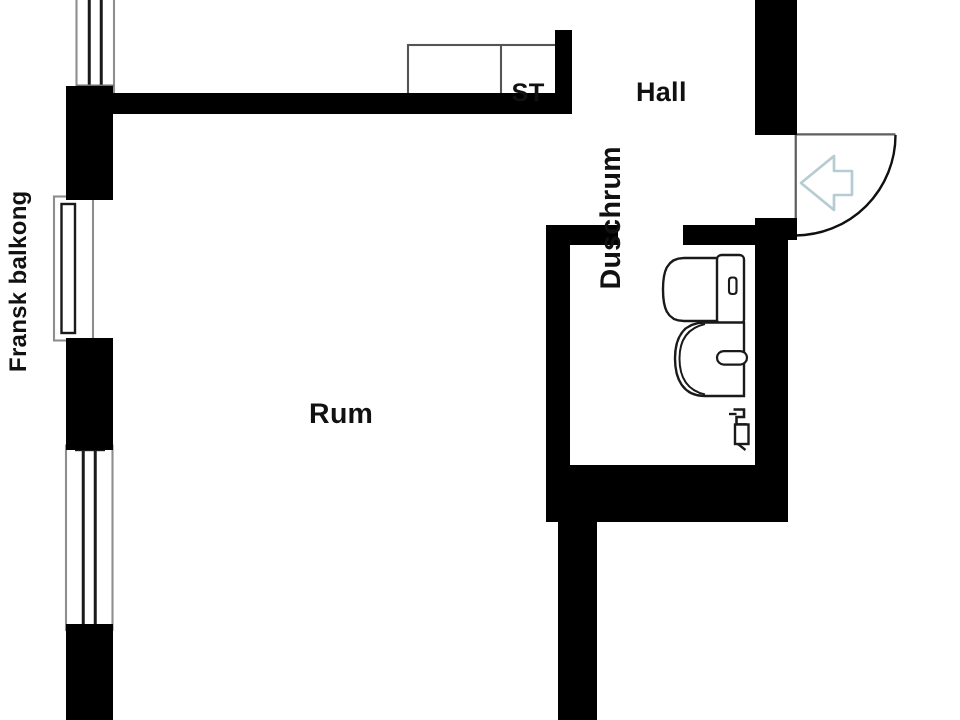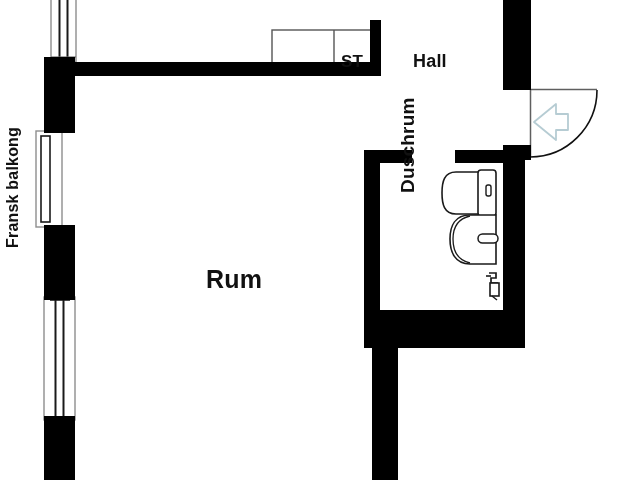--- a/index.html
+++ b/index.html
@@ -31,24 +31,24 @@
     font-family: "Liberation Sans", sans-serif;
     font-weight: bold;
     color: #111111;
     white-space: nowrap;
     letter-spacing: 0.2px;
     line-height: 1;
   }
   #label-rum {
     left: 206px;
     top: 267px;
-    font-size: 25px;
+    font-size: 19px;
   }
   #label-hall {
-    left: 413px;
+    left: 424px;
     top: 52px;
     font-size: 18px;
   }
   #label-st {
     left: 341px;
     top: 53px;
     font-size: 17px;
   }
   #label-duschrum {
     left: 398px;

